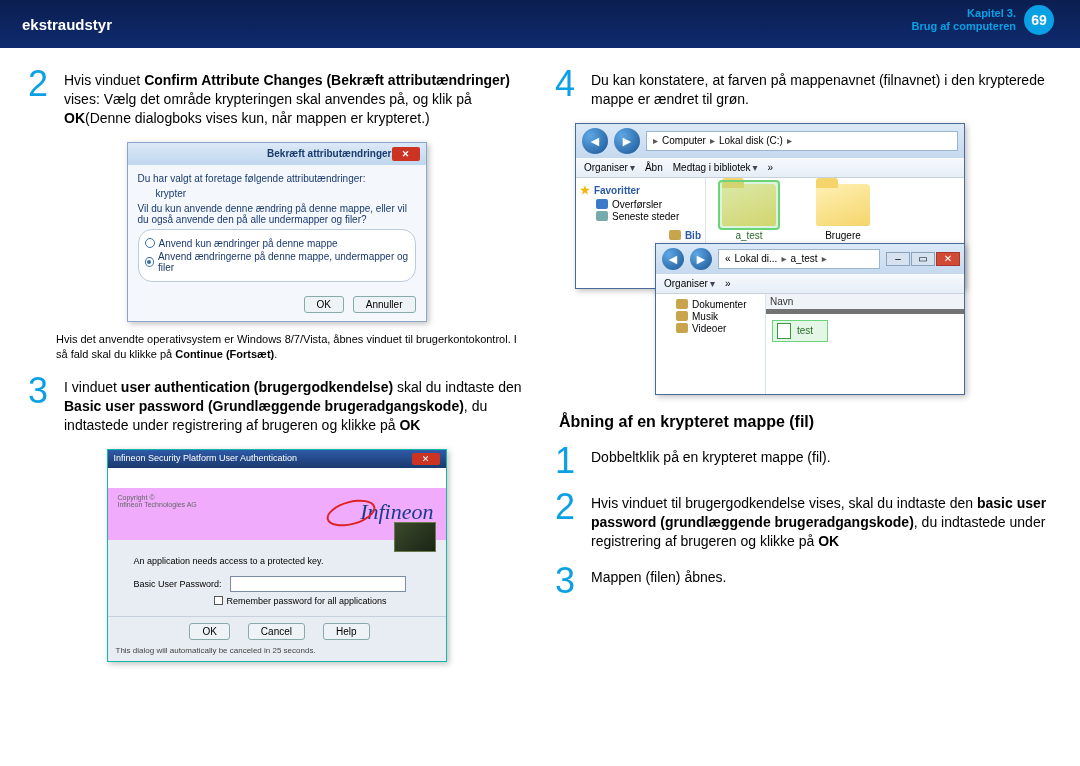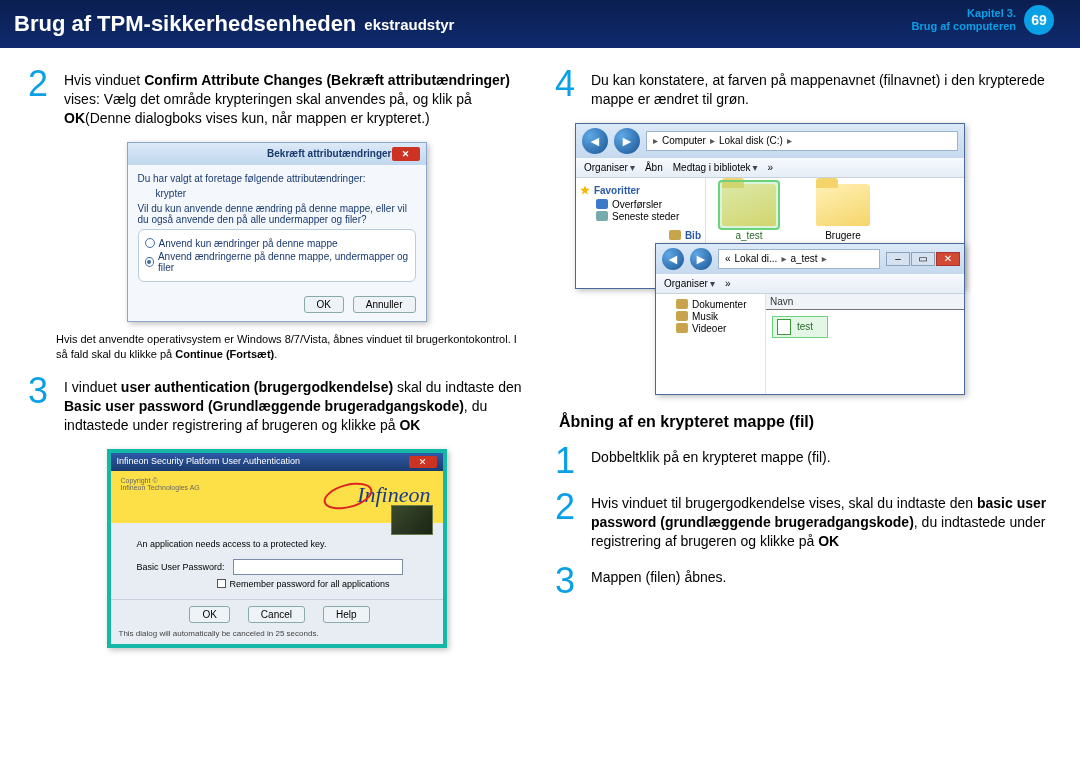--- a/index.html
+++ b/index.html
@@ -64,42 +64,42 @@
     display:flex; justify-content:flex-end; align-items:center;
   }
   .dlg1-close {
     width:28px; height:14px; background:#cc3322; color:#fff;
     display:flex; align-items:center; justify-content:center;
     border-radius:2px; font-size:9px;
   }
   .dlg1-body { padding: 8px 10px; color:#1a3a6e; }
   .dlg1-body p { margin-bottom: 4px; }
   .indent { padding-left: 18px; margin-bottom:6px;}
-  .radiogroup { border:1px solid #bcd; border-radius:6px; padding:6px; background:#fff; }
+  .radiogroup { border:1px solid #bcd; border-radius:14px; padding:6px; background:#fff; }
   .radio { display:flex; gap:4px; align-items:center; margin:2px 0;}
   .radio .dot { width:10px; height:10px; border:1px solid #3a6ea5; border-radius:50%; display:flex; align-items:center; justify-content:center;}
   .radio.sel .dot::after { content:""; width:4px; height:4px; background:#3a6ea5; border-radius:50%; }
   .dlg1-foot { text-align:right; padding:6px 10px 8px; }
   .btn-s { display:inline-block; border:1px solid #8aa; background:#eef3f7; padding:2px 12px; border-radius:3px; margin-left:6px; font-size:10px;}
 
   
   .dlg2 {
     width: 340px; margin: 6px auto 6px auto;
-    border:4px solid #14b8a6;
+    border:1px solid #14b8a6;
     box-shadow: 2px 2px 6px rgba(0,0,0,0.25);
     font-size:9px;
   }
   .dlg2-title{
     background: linear-gradient(to bottom,#2e5aa8,#1a3a6e);
     color:#fff; padding:3px 6px; display:flex; justify-content:space-between;
   }
   .dlg2-title .dlg1-close{height:12px;}
   .dlg2-head{
-    background:#fde047; display:flex; align-items:center; justify-content:flex-end;
-    padding:6px 12px 10px; position:relative; height:52px;
+    background:#f0abfc; display:flex; align-items:center; justify-content:flex-end;
+    padding:6px 12px 10px; position:relative; height:52px;margin-top:20px;
   }
   .infineon-logo{
     font-family: Georgia, serif;
     color:#1a3a8e; font-size:22px; font-style:italic;
     position:relative;
   }
   .infineon-logo::before{
     content:""; position:absolute; left:-34px; top:2px;
     width:46px; height:20px; border:2px solid #d22; border-radius:50%;
     transform:rotate(-15deg);
@@ -144,27 +144,26 @@
   .explorer.inner{
     width: 310px; margin-left: 100px; margin-top:-50px; position:relative; z-index:2;
   }
   .explorer.inner .ex-body{height:100px;}
   .win-ctrl{ margin-left:auto; display:flex; gap:1px;}
   .win-ctrl div{ width:24px; height:14px; background:#d6e2f0; border:1px solid #8aa3bd; display:flex;align-items:center;justify-content:center;}
   .win-ctrl div.close{ background:#d24a33; color:#fff; border-color:#a33;}
   .file-ico{ width:14px; height:16px; border:1px solid #8aa; background:#fff; position:relative; }
   .file-ico.green{ border-color:#3c9a3c; }
   .file-row{ display:flex; gap:6px; align-items:center; padding-left:4px; color:#2a6a2a;}
-  .col-hd{ color:#333; border-bottom:1px solid #737373; padding:2px 4px; background:#f0f4f8;}
+  .col-hd{ color:#333; border-bottom:5px solid #737373; padding:2px 4px; background:#f0f4f8;}
 </style>
 </head>
 <body>
 
 <div class="header">
-  <span class="header-title">Brug af TPM-sikkerhedsenheden</span>
   <span class="header-sub">ekstraudstyr</span>
   <div class="header-right">
     <div class="header-ch">
       <div>Kapitel 3.</div>
       <div>Brug af computeren</div>
     </div>
     <div class="page-badge">69</div>
   </div>
 </div>
 

